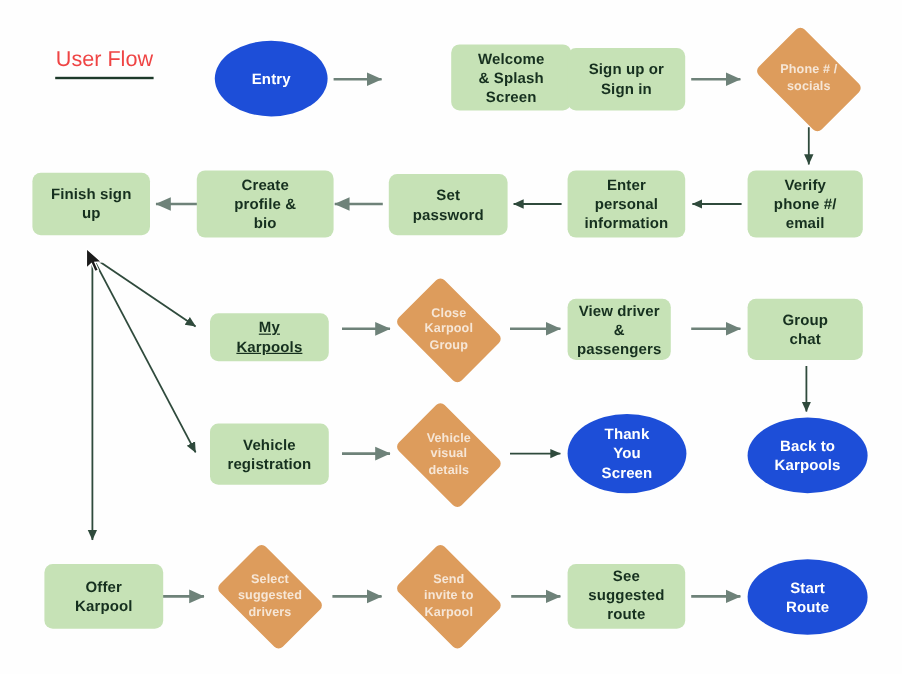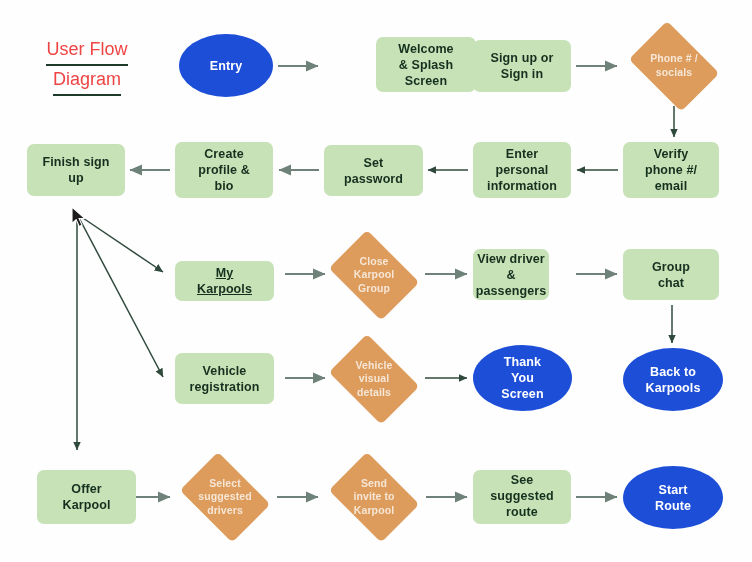--- a/index.html
+++ b/index.html
@@ -93,21 +93,21 @@
   #cursor {
     position: absolute;
     pointer-events: none;
   }
 </style>
 </head>
 <body>
 
 <div id="canvas" style="width: 752px; height: 562px; background: rgb(254, 254, 254);">
 
-  <div id="title"><span class="tline">User Flow</span><br><span class="tline">Diagram</span></div>
+  <div id="title"><span class="tline">User Flow</span><br></div>
 
   <svg id="arrow-layer" viewBox="0 0 752 562">
     <defs>
       <marker id="ah-light" markerWidth="7" markerHeight="7" refX="5.6" refY="3" orient="auto">
         <path d="M0,0.4 L5.8,3 L0,5.6 z" fill="#6e8279"></path>
       </marker>
       <marker id="ah-dark" markerWidth="7" markerHeight="7" refX="5.6" refY="3" orient="auto">
         <path d="M0,0.4 L5.8,3 L0,5.6 z" fill="#2f4a3c"></path>
       </marker>
     </defs>
@@ -146,31 +146,31 @@
       <div class="node diamond" style="left: 622px; top: 28px; width: 104px; height: 76px;"><div class="dia-shape"></div><div class="dia-text">Phone # /
 socials</div></div>
       <div class="node rect" style="left: 623px; top: 142px; width: 96px; height: 56px;"><span>Verify
 phone #/
 email</span></div>
       <div class="node rect" style="left: 473px; top: 142px; width: 98px; height: 56px;"><span>Enter
 personal
 information</span></div>
       <div class="node rect" style="left: 324px; top: 145px; width: 99px; height: 51px; justify-content: center;"><span>Set
 password</span></div>
-      <div class="node rect" style="left: 175px; top: 142px; width: 98px; height: 56px;"><span>Create
+      <div class="node rect" style="left: 164px; top: 142px; width: 114px; height: 56px;"><span>Create
 profile &amp;
 bio</span></div>
       <div class="node rect" style="left: 27px; top: 144px; width: 98px; height: 52px;"><span>Finish sign
 up</span></div>
       <div class="node rect" style="left: 175px; top: 261px; width: 99px; height: 40px; text-decoration: underline;"><span>My
 Karpools</span></div>
       <div class="node diamond" style="left: 322px; top: 237px; width: 104px; height: 76px;"><div class="dia-shape"></div><div class="dia-text">Close
 Karpool
 Group</div></div>
-      <div class="node rect" style="left: 473px; top: 249px; width: 76px; height: 51px;"><span>View driver &amp;
+      <div class="node rect" style="left: 473px; top: 249px; width: 86px; height: 51px;"><span>View driver &amp;
 passengers</span></div>
       <div class="node rect" style="left: 623px; top: 249px; width: 96px; height: 51px;"><span>Group
 chat</span></div>
       <div class="node rect" style="left: 175px; top: 353px; width: 99px; height: 51px;"><span>Vehicle
 registration</span></div>
       <div class="node diamond" style="left: 322px; top: 341px; width: 104px; height: 76px;"><div class="dia-shape"></div><div class="dia-text">Vehicle
 visual
 details</div></div>
       <div class="node ellipse" style="left: 473px; top: 345px; width: 99px; height: 66px;"><span>Thank
 You

